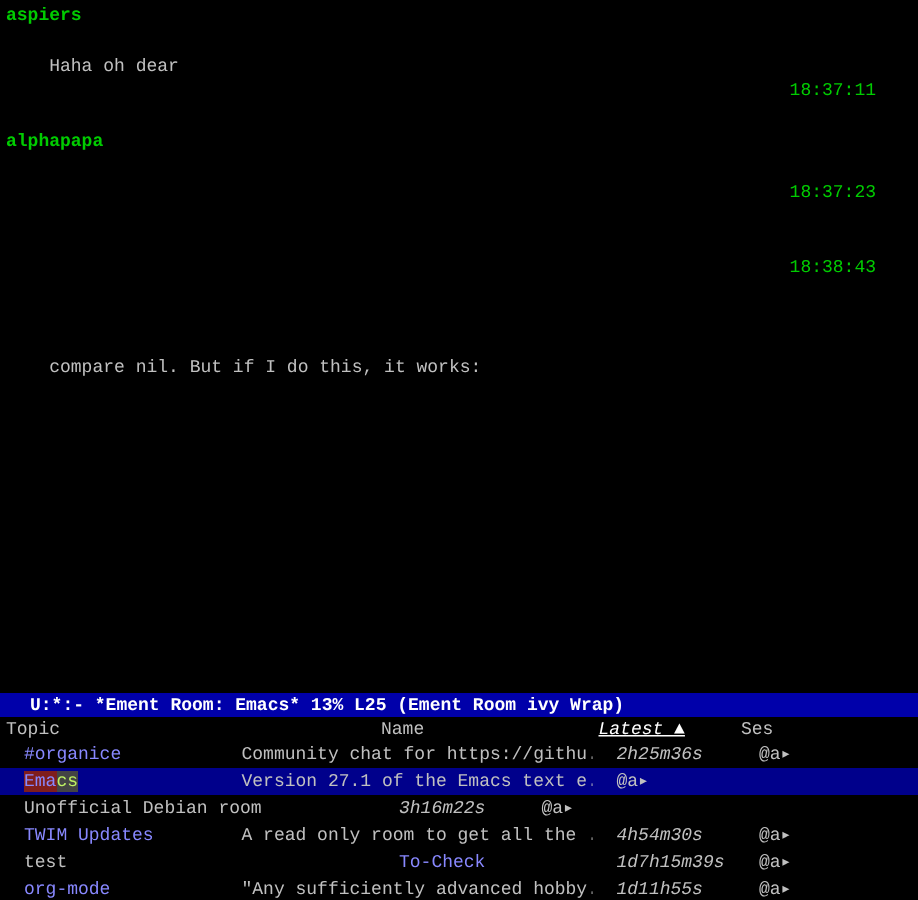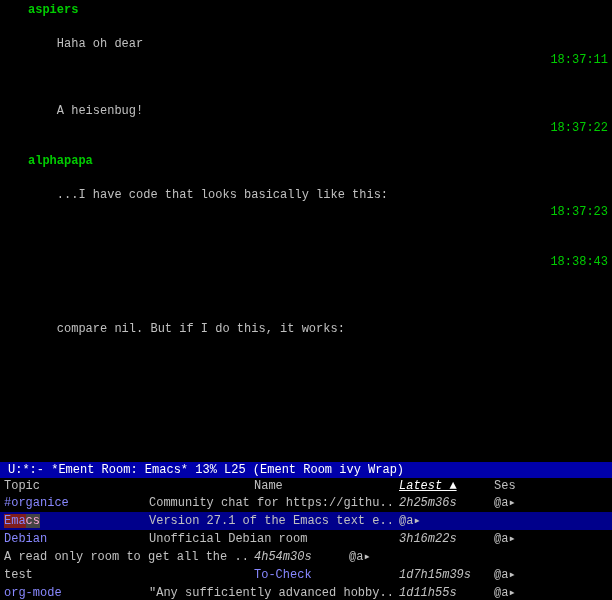--- a/index.html
+++ b/index.html
@@ -18,21 +18,20 @@
       overflow: hidden;
     }
 
     #chat-panel {
       background: #000;
       width: 588px;
       height: 462px;
       overflow: hidden;
       padding: 2px 4px;
       line-height: 1.4;
-      margin-left: 24px;
     }
 
     .username {
       color: #00cc00;
       font-weight: bold;
     }
 
     .timestamp {
       color: #00cc00;
       float: right;
@@ -46,24 +45,25 @@
       word-break: break-all;
     }
 
     .chat-line.code {
       color: #c0c0c0;
     }
 
     .mode-line {
       background: #0000aa;
       color: #ffffff;
-      padding: 1px 8px;
+      padding: 1px 20px;
       font-size: 12px;
       white-space: nowrap;
       overflow: hidden;
+      font-weight: bold;
     }
 
     #rooms-panel {
       background: #000;
       width: 612px;
       overflow: hidden;
     }
 
     .rooms-header {
       display: flex;
@@ -84,21 +84,21 @@
     .col-latest { width: 95px; font-style: italic; }
     .col-ses { width: 50px; }
 
     .room-row {
       display: flex;
       font-size: 12px;
       line-height: 1.5;
     }
 
     .room-row .col {
-      padding: 0px 4px;
+      padding: 0px 16px;
       overflow: hidden;
       white-space: nowrap;
     }
 
     .room-name {
       color: #8888ff;
     }
 
     .latest-col {
       color: #c0c0c0;
@@ -114,30 +114,25 @@
 
 <div id="chat-panel">
 
   <div>
     <span class="username">aspiers</span>
   </div>
   <div class="chat-line">
     <span>Haha oh dear</span>
     <span class="timestamp">18:37:11</span>
   </div>
-  <div class="chat-line">
-    <span>A heisenbug!</span>
-    <span class="timestamp">18:37:22</span>
-  </div>
 
   <div>
     <span class="username">alphapapa</span>
   </div>
   <div class="chat-line">
-    <span>...I have code that looks basically like this:</span>
     <span class="timestamp">18:37:23</span>
   </div>
   <div class="chat-line code">
     <span class="timestamp">18:38:43</span>
   </div>
   <div class="chat-line">&nbsp;</div>
   <div class="chat-line">
     <span>compare nil. But if I do this, it works:</span>
   </div>
   <div class="chat-line">&nbsp;</div>
@@ -172,36 +167,36 @@
     <div class="col col-name">
       <span class="room-name">#organice</span>
     </div>
     <div class="col col-topic">Community chat for https://githu...</div>
     <div class="col col-latest latest-col">2h25m36s</div>
     <div class="col col-ses">@a▸</div>
   </div>
 
   <div class="room-row" style="background: #00008b;">
     <div class="col col-name">
-      <span class="room-name"><span style="background:#7f1d1d; color:#8888ff;">Ema</span><span style="background:#444; color:#f9a8d4;">cs</span></span>
+      <span class="room-name"><span style="background:#7f1d1d; color:#8888ff;">Ema</span><span style="background:#444; color:#bef264;">cs</span></span>
     </div>
     <div class="col col-topic">Version 27.1 of the Emacs text e...</div>
     <div class="col col-ses">@a▸</div>
   </div>
 
   <div class="room-row">
-    <div class="col col-name">
-      <span class="room-name">Debian</span>
-    </div>
     <div class="col col-topic">Unofficial Debian room</div>
     <div class="col col-latest latest-col">3h16m22s</div>
     <div class="col col-ses">@a▸</div>
   </div>
 
   <div class="room-row">
+    <div class="col col-name">
+      <span class="room-name">TWIM Updates</span>
+    </div>
     <div class="col col-topic">A read only room to get all the ...</div>
     <div class="col col-latest latest-col">4h54m30s</div>
     <div class="col col-ses">@a▸</div>
   </div>
 
   <div class="room-row">
     <div class="col col-topic">test</div>
     <div class="col col-name">
       <span class="room-name">To-Check</span>
     </div>

